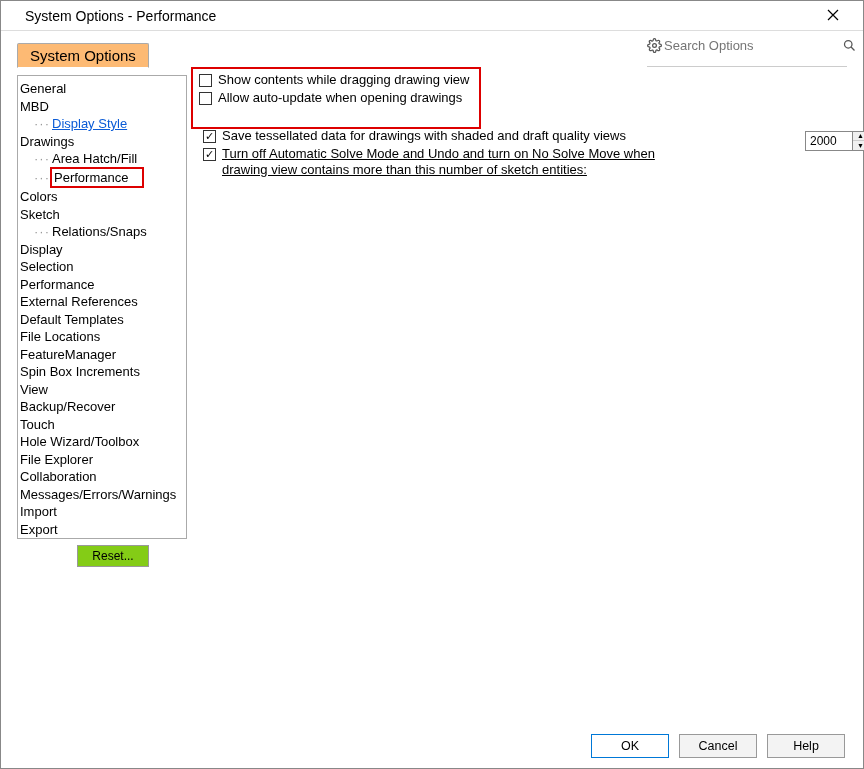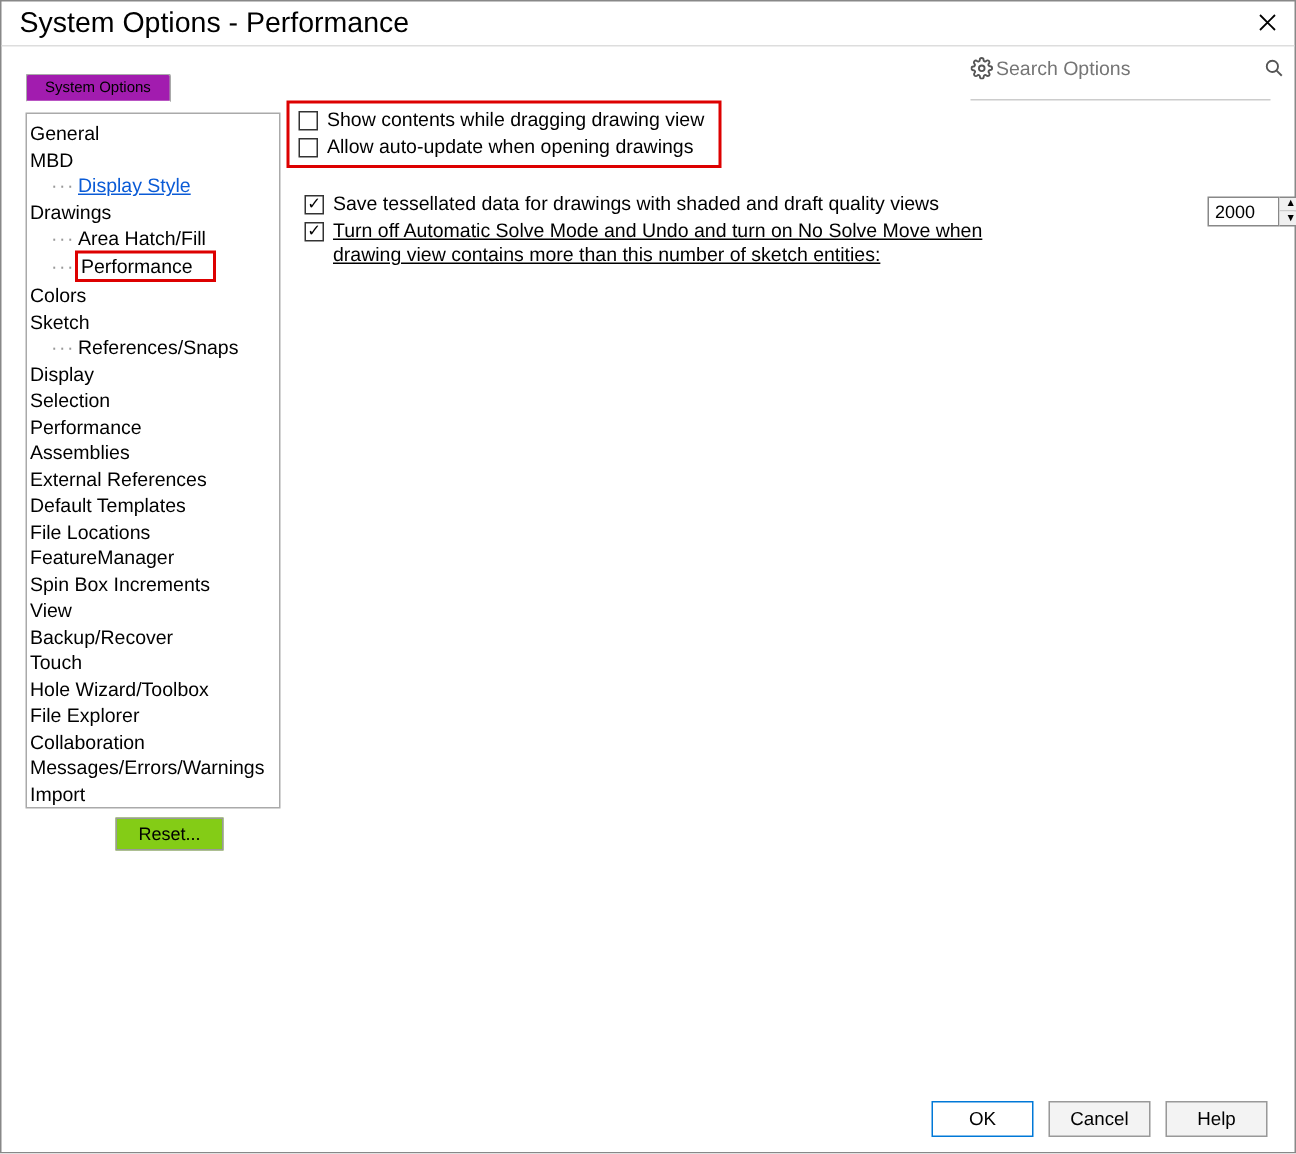--- a/index.html
+++ b/index.html
@@ -19,45 +19,45 @@
     border: 1px solid #888;
     background: #fff;
     display: flex;
     flex-direction: column;
   }
   .titlebar {
     height: 30px;
     display: flex;
     align-items: center;
     justify-content: space-between;
-    padding: 0 8px;
+    padding: 0 20px;
     border-bottom: 1px solid #ddd;
-    font-size: 19px;
+    font-size: 14px;
   }
   .title { padding-left: 4px; }
   .close-icon {
     font-size: 14px;
     font-weight: 400;
     cursor: pointer;
     width: 20px;
     text-align: center;
   }
   .topbar {
     display: flex;
     align-items: flex-end;
     padding: 8px 16px 0 16px;
     position: relative;
     height: 36px;
   }
   .tab {
     border: 1px solid #aaa;
     border-bottom: 1px solid #fff;
-    background: #a21caf;
+    background: #fdba74;
     padding: 3px 12px 3px 12px;
-    font-size: 10px;
+    font-size: 15px;
     position: relative;
     top: 1px;
     z-index: 2;
     border-radius: 2px 2px 0 0;
     cursor: pointer;
   }
   .search-wrap {
     margin-left: auto;
     display: flex;
     border-bottom: 1px solid #ccc;
@@ -152,21 +152,21 @@
   }
   .checkbox.checked::after {
     content: "✓";
     color: #000;
     font-size: 11px;
   }
   .opt-label { font-size: 13px; }
   .long-opt { max-width: 460px; text-decoration: underline; }
   .red-group {
     border: 2px solid #d00;
-    padding: 2px 6px 3px 6px;
+    padding: 2px 6px 20px 6px;
     position: absolute;
     left: 4px;
     top: 0;
     width: 290px;
   }
   .spinner-wrap {
     position: absolute;
     left: 618px;
     top: 64px;
     display: flex;
@@ -213,21 +213,21 @@
   }
   .footer {
     height: 44px;
     display: flex;
     align-items: center;
     justify-content: flex-end;
     gap: 10px;
     padding: 0 18px;
   }
   .btn {
-    width: 68px;
+    width: 78px;
     height: 24px;
     font-size: 12.5px;
     border: 1px solid #999;
     background: #f3f3f3;
     cursor: pointer;
   }
   .btn.primary {
     border: 1.5px solid #0078d7;
     background: #fff;
   }
@@ -270,25 +270,24 @@
       <div class="tree-panel">
         <div class="tree-list">
           <div class="tree-item">General</div>
           <div class="tree-item">MBD</div>
           <div class="tree-item tree-child"><span class="dotted">···</span><span class="link-style">Display Style</span></div>
           <div class="tree-item">Drawings</div>
           <div class="tree-item tree-child"><span class="dotted">···</span><span>Area Hatch/Fill</span></div>
           <div class="tree-item tree-child"><span class="dotted">···</span><span class="highlight-red wide">Performance</span></div>
           <div class="tree-item">Colors</div>
           <div class="tree-item">Sketch</div>
-          <div class="tree-item tree-child"><span class="dotted">···</span><span>References/Snaps</span></div>
+          <div class="tree-item tree-child"><span class="dotted">···</span><span>Relations/Snaps</span></div>
           <div class="tree-item">Display</div>
           <div class="tree-item">Selection</div>
           <div class="tree-item">Performance</div>
-          <div class="tree-item">Assemblies</div>
           <div class="tree-item">External References</div>
           <div class="tree-item">Default Templates</div>
           <div class="tree-item">File Locations</div>
           <div class="tree-item">FeatureManager</div>
           <div class="tree-item">Spin Box Increments</div>
           <div class="tree-item">View</div>
           <div class="tree-item">Backup/Recover</div>
           <div class="tree-item">Touch</div>
           <div class="tree-item">Hole Wizard/Toolbox</div>
           <div class="tree-item">File Explorer</div>

